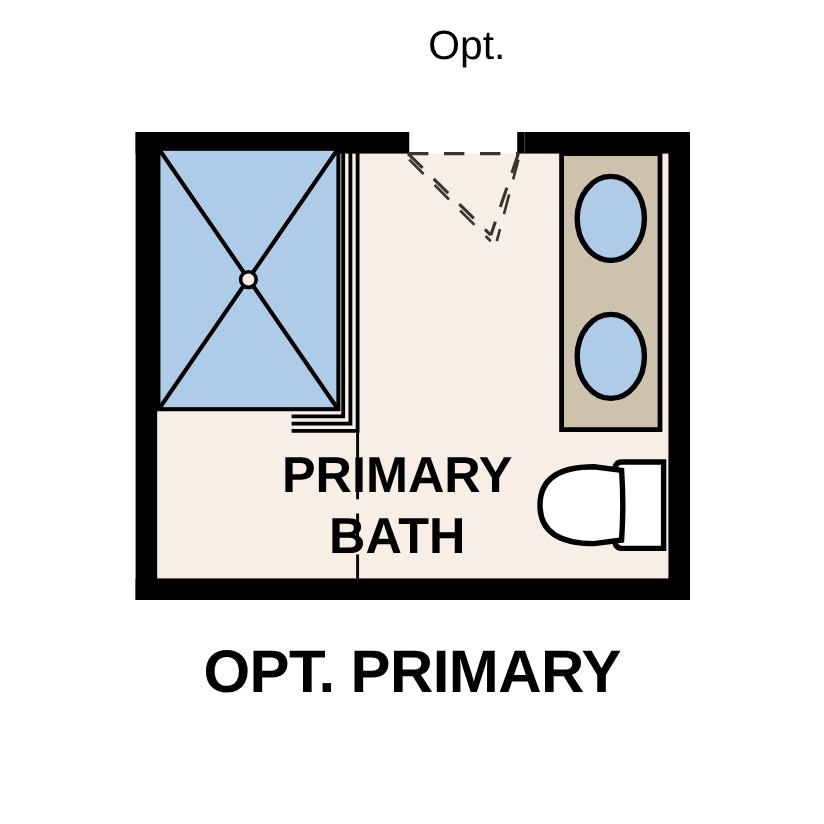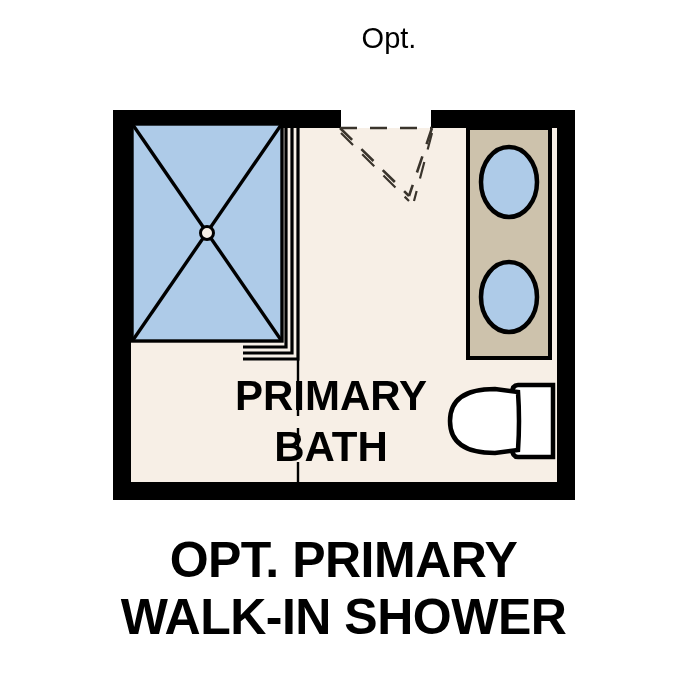--- a/index.html
+++ b/index.html
@@ -24,21 +24,21 @@
   .annot-text {
     position: absolute;
     text-align: center;
     color: #000000;
     user-select: none;
   }
   #opt-door-label {
     left: 289px;
     top: 18px;
     width: 200px;
-    font-size: 29px;
+    font-size: 34px;
     font-weight: 400;
     line-height: 41px;
     letter-spacing: 0px;
   }
   #plan-title {
     left: 3px;
     top: 532px;
     width: 681px;
     font-size: 50px;
     font-weight: 700;
@@ -134,16 +134,15 @@
     <text class="room-label" x="331" y="410" text-anchor="middle">PRIMARY</text>
     <text class="room-label" x="331" y="461" text-anchor="middle">BATH</text>
   </svg>
 
   <div class="annot-text" id="opt-door-label">
     <div>Opt.</div>
   </div>
 
   <div class="annot-text" id="plan-title">
     <div>OPT. PRIMARY</div>
-    <div>WALK-IN SHOWER</div>
   </div>
 
 </div>
 
 </body></html>

